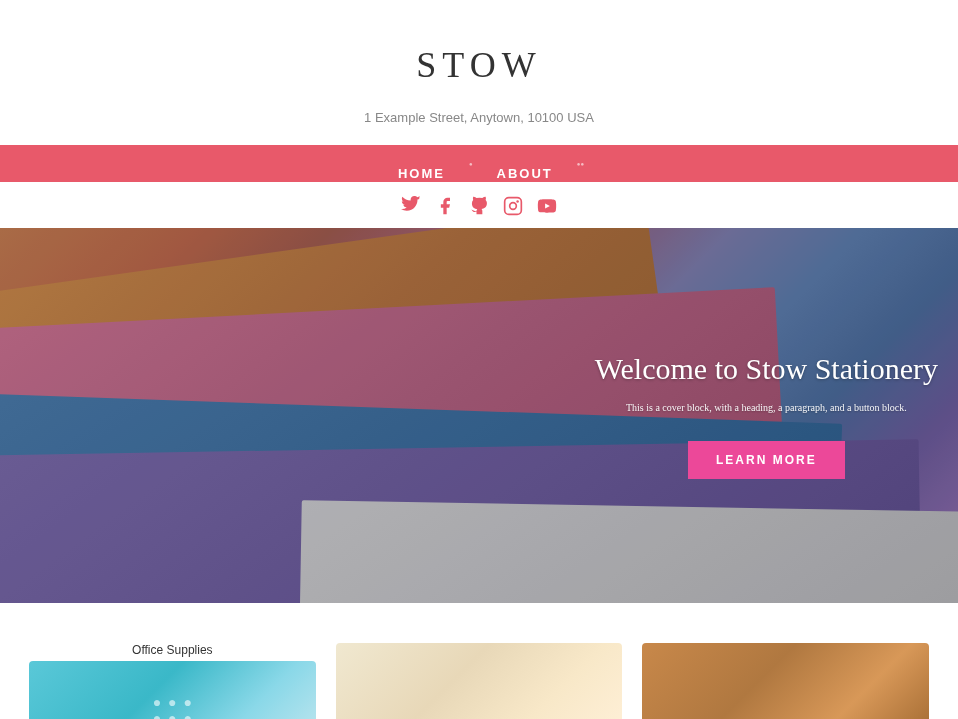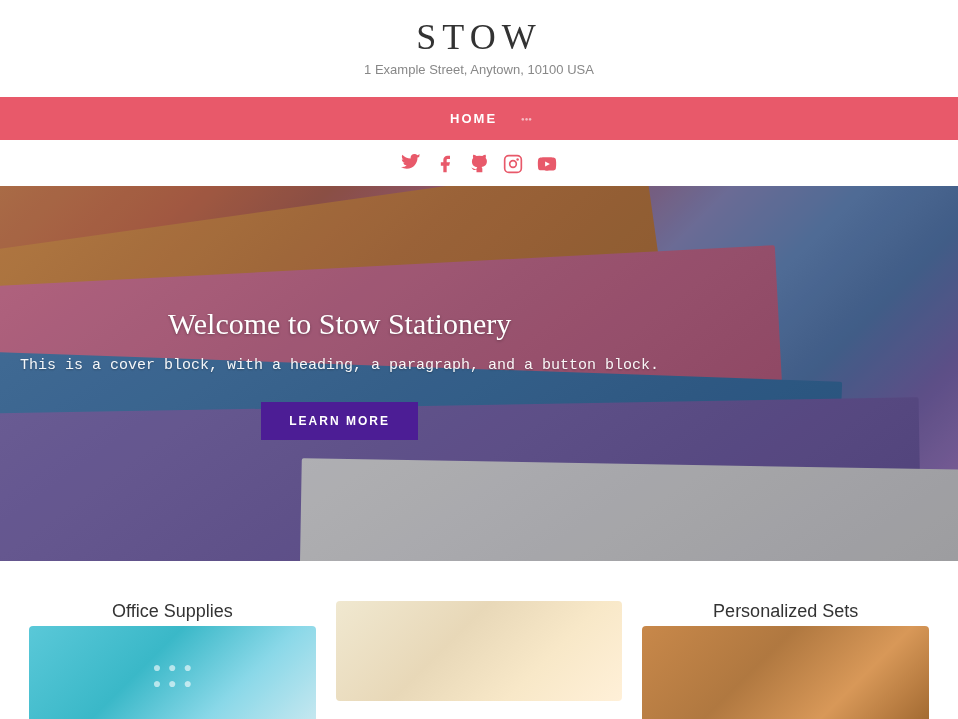--- a/index.html
+++ b/index.html
@@ -12,36 +12,36 @@
       font-family: Georgia, 'Times New Roman', serif;
       background: #fff;
       color: #333;
       width: 958px;
       overflow-x: hidden;
     }
 
     
     .site-header {
       text-align: center;
-      padding: 16px 20px 20px;
+      padding: 44px 20px 20px;
       background: #fff;
     }
 
     .site-title {
       font-size: 36px;
       font-weight: 300;
       letter-spacing: 6px;
       color: #333;
       font-family: Georgia, serif;
     }
 
     .site-address {
       font-size: 13px;
       color: #888;
-      margin-top: 4px;
+      margin-top: 24px;
       font-family: Arial, sans-serif;
     }
 
     
     .main-nav {
       background: #e8596a;
       padding: 0;
     }
 
     .nav-list {
@@ -53,27 +53,28 @@
       margin: 0;
     }
 
     .nav-list li {
       display: flex;
       align-items: center;
     }
 
     .nav-list li a {
       display: block;
-      padding: 14px 24px;
+      padding: 1px 24px;
       color: #fff;
       text-decoration: none;
       font-size: 13px;
       font-weight: 600;
       letter-spacing: 2px;
       font-family: Arial, sans-serif;
+      margin-top: 20px;
     }
 
     .nav-separator {
       color: rgba(255,255,255,0.6);
       font-size: 6px;
     }
 
     
     .social-bar {
       text-align: center;
@@ -92,21 +93,21 @@
     }
 
     
     .hero-section {
       position: relative;
       width: 100%;
       height: 375px;
       overflow: hidden;
       display: flex;
       align-items: center;
-      justify-content: flex-start;
+      justify-content: flex-end;
     }
 
     .hero-bg {
       position: absolute;
       top: 0;
       left: 0;
       width: 100%;
       height: 100%;
       z-index: 0;
     }
@@ -207,31 +208,31 @@
 
     .hero-title {
       font-size: 30px;
       font-weight: 400;
       margin-bottom: 16px;
       font-family: Georgia, serif;
       text-shadow: 0 1px 3px rgba(0,0,0,0.3);
     }
 
     .hero-subtitle {
-      font-size: 15px;
+      font-size: 10px;
       margin-bottom: 28px;
-      font-family: Liberation Mono, monospace;
+      font-family: Liberation Serif, serif;
       opacity: 0.95;
       text-shadow: 0 1px 2px rgba(0,0,0,0.3);
     }
 
     .hero-btn {
       display: inline-block;
       padding: 12px 28px;
-      background: #4c1d95;
+      background: #ec4899;
       color: #fff;
       text-decoration: none;
       font-size: 12px;
       font-family: Arial, sans-serif;
       font-weight: 600;
       letter-spacing: 2px;
       border: none;
       cursor: pointer;
     }
 
@@ -247,21 +248,21 @@
       gap: 20px;
       max-width: 900px;
       margin: 0 auto;
     }
 
     .category-item {
       text-align: center;
     }
 
     .category-title {
-      font-size: 18px;
+      font-size: 12px;
       font-weight: 400;
       color: #333;
       margin-bottom: 4px;
       font-family: Arial, sans-serif;
     }
 
     .category-image-placeholder {
       width: 100%;
       height: 100px;
       border-radius: 4px;
@@ -310,20 +311,23 @@
   <h1 class="site-title">STOW</h1>
   <p class="site-address">1 Example Street, Anytown, 10100 USA</p>
 </header>
 
 <nav class="main-nav">
   <ul class="nav-list">
     <li>
       <a href="#">HOME</a>
     </li>
     <li class="nav-separator">●</li>
+    <li>
+      <a href="#">ABOUT</a>
+    </li>
     <li class="nav-separator">●</li>
     <li class="nav-separator">●</li>
   </ul>
 </nav>
 
 <div class="social-bar">
   <a href="#" title="Twitter">
     <svg class="social-icon" viewBox="0 0 24 24" xmlns="http://www.w3.org/2000/svg">
       <path d="M23 3a10.9 10.9 0 01-3.14 1.53A4.48 4.48 0 0022.43.36a9 9 0 01-2.88 1.1A4.52 4.52 0 0016 0C13.48 0 11.5 2 11.5 4.5c0 .35.04.7.1 1.03C7.6 5.36 4.03 3.55 1.64.93a4.56 4.56 0 00-.62 2.27 4.5 4.5 0 002 3.76A4.48 4.48 0 011 6v.06a4.51 4.51 0 003.62 4.42 4.6 4.6 0 01-2.04.08 4.53 4.53 0 004.22 3.14A9.08 9.08 0 010 15.54a12.8 12.8 0 006.92 2.02c8.3 0 12.85-6.9 12.85-12.88 0-.2 0-.39-.01-.58A9.18 9.18 0 0023 3z"></path>
     </svg>
@@ -377,18 +381,17 @@
     <div class="category-item">
       <h3 class="category-title">Office Supplies</h3>
       <div class="category-image-placeholder img-office"></div>
     </div>
 
     <div class="category-item">
       <div class="category-image-placeholder img-specialty"></div>
     </div>
 
     <div class="category-item">
-      <h3 class="category-title">Personalized Sets</h3>
       <div class="category-image-placeholder img-personalized"></div>
     </div>
 
   </div>
 </section>
 
 </body></html>

